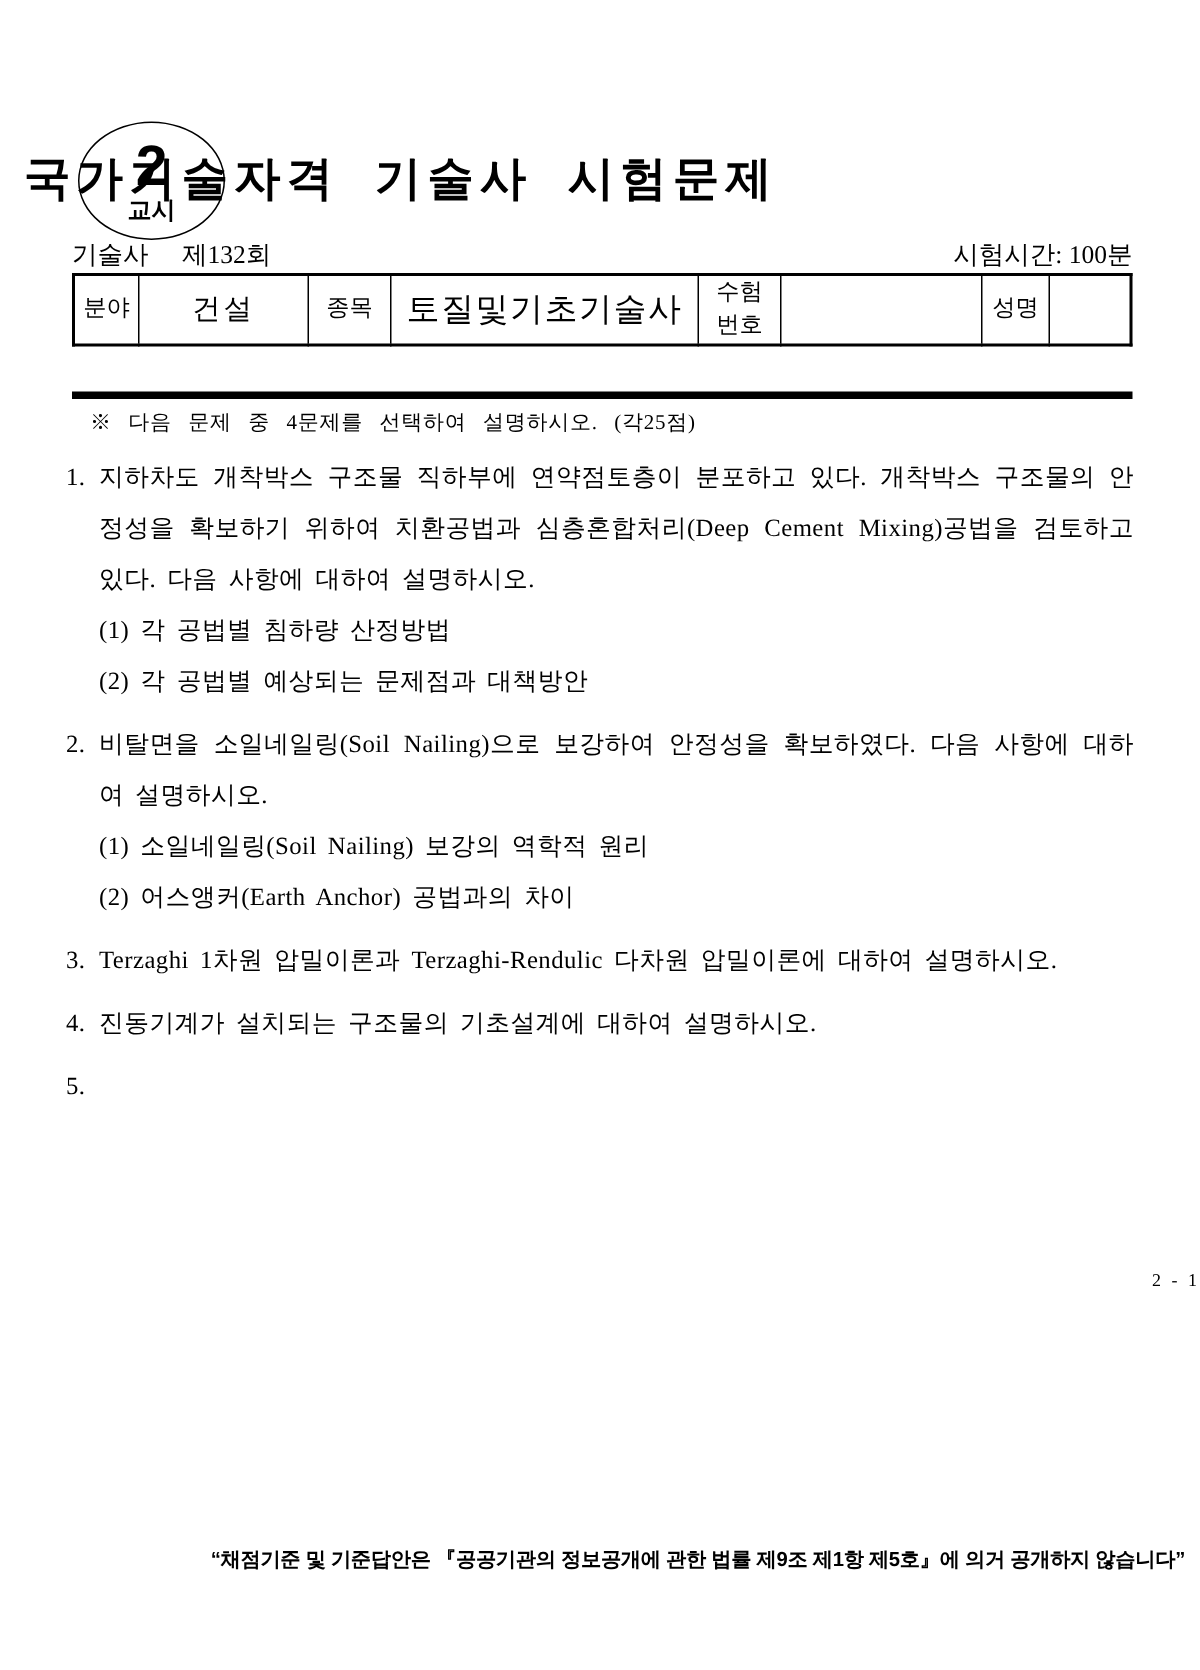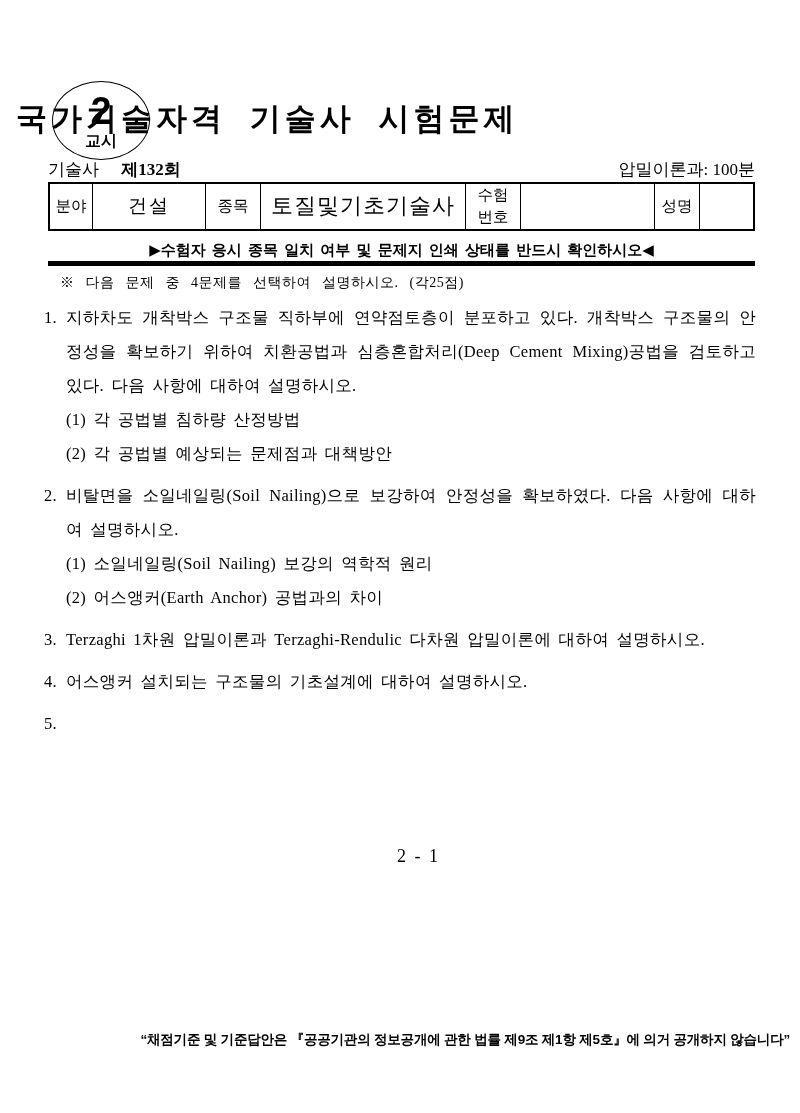--- a/index.html
+++ b/index.html
@@ -24,21 +24,21 @@
     font-size:31px; font-weight:bold;
     letter-spacing:4px; word-spacing:12px; line-height:1.2;
   }
   
   .info-row {
     position:absolute; top:160px; left:48px; right:45px;
     display:flex; justify-content:space-between; align-items:flex-end;
     font-size:17px; line-height:20px;
   }
   .info-left span { margin-right:18px; }
-  .info-left span:last-child { margin-right:16px;font-weight:bold; }
+  .info-left span:last-child { margin-right:16px; }
   
   .info-table {
     position:absolute; top:182px; left:48px;
     width:707px; height:43px;
     border-collapse:collapse; table-layout:fixed;
     border:2.5px solid #000;
     padding-left:48px;
   }
   .info-table td {
     border:1.5px solid #000; text-align:center; vertical-align:middle;
@@ -71,21 +71,21 @@
   .q {
     position:relative; padding-left:22px; margin-bottom:8px;
     font-size:16.5px; line-height:34px;
     text-align:justify; word-spacing:3px; letter-spacing:0.3px;
   }
   .qnum { position:absolute; left:0; top:0; }
   .sub { text-align:left; }
   
   .pagenum {
     position:absolute; top:846px; left:0; right:0;
-    text-align:center; font-size:18px; letter-spacing:2px;padding-left:37px;
+    text-align:right; font-size:12px; letter-spacing:2px;padding-left:37px;
   }
   .footer {
     position:absolute; top:1031px; left:10px; right:10px;
     text-align:right; font-family:"Liberation Sans","DejaVu Sans",sans-serif;
     font-weight:bold; font-size:13.5px; line-height:18px; letter-spacing:-0.2px;
   }
 </style>
 </head>
 <body>
 
@@ -96,39 +96,38 @@
     <div class="badge-label">교시</div>
   </div>
 
   <h1 class="title">국가기술자격 기술사 시험문제</h1>
 
   <div class="info-row">
     <div class="info-left">
       <span>기술사</span>
       <span>제132회</span>
     </div>
-    <div class="info-right">압밀이론과: 100분</div>
+    <div class="info-right">시험시간: 100분</div>
   </div>
 
   <table class="info-table">
     <tbody>
       <tr>
         <td class="cell-lbl col-field">분야</td>
         <td class="cell-val col-fieldv">건설</td>
         <td class="cell-lbl col-subj">종목</td>
         <td class="cell-subject col-subjv">토질및기초기술사</td>
         <td class="cell-lbl col-no">수험번호</td>
         <td class="col-nov"></td>
         <td class="cell-lbl col-name">성명</td>
         <td></td>
       </tr>
     </tbody>
   </table>
 
-  <div class="notice">▶수험자 응시 종목 일치 여부 및 문제지 인쇄 상태를 반드시 확인하시오◀</div>
   <div class="thick-rule"></div>
 
   <div class="instruction">※ 다음 문제 중 4문제를 선택하여 설명하시오. (각25점)</div>
 
   <div class="questions">
 
     <div class="q">
       <span class="qnum">1.</span>
       <span class="qtext">지하차도 개착박스 구조물 직하부에 연약점토층이 분포하고 있다. 개착박스 구조물의 안정성을 확보하기 위하여 치환공법과 심층혼합처리(Deep Cement Mixing)공법을 검토하고 있다. 다음 사항에 대하여 설명하시오.</span>
       <div class="sub">(1) 각 공법별 침하량 산정방법</div>
@@ -142,21 +141,21 @@
       <div class="sub">(2) 어스앵커(Earth Anchor) 공법과의 차이</div>
     </div>
 
     <div class="q">
       <span class="qnum">3.</span>
       <span class="qtext">Terzaghi 1차원 압밀이론과 Terzaghi-Rendulic 다차원 압밀이론에 대하여 설명하시오.</span>
     </div>
 
     <div class="q">
       <span class="qnum">4.</span>
-      <span class="qtext">어스앵커 설치되는 구조물의 기초설계에 대하여 설명하시오.</span>
+      <span class="qtext">진동기계가 설치되는 구조물의 기초설계에 대하여 설명하시오.</span>
     </div>
 
     <div class="q">
       <span class="qnum">5.</span>
     </div>
 
   </div>
 
   <div class="pagenum">2 - 1</div>
 

